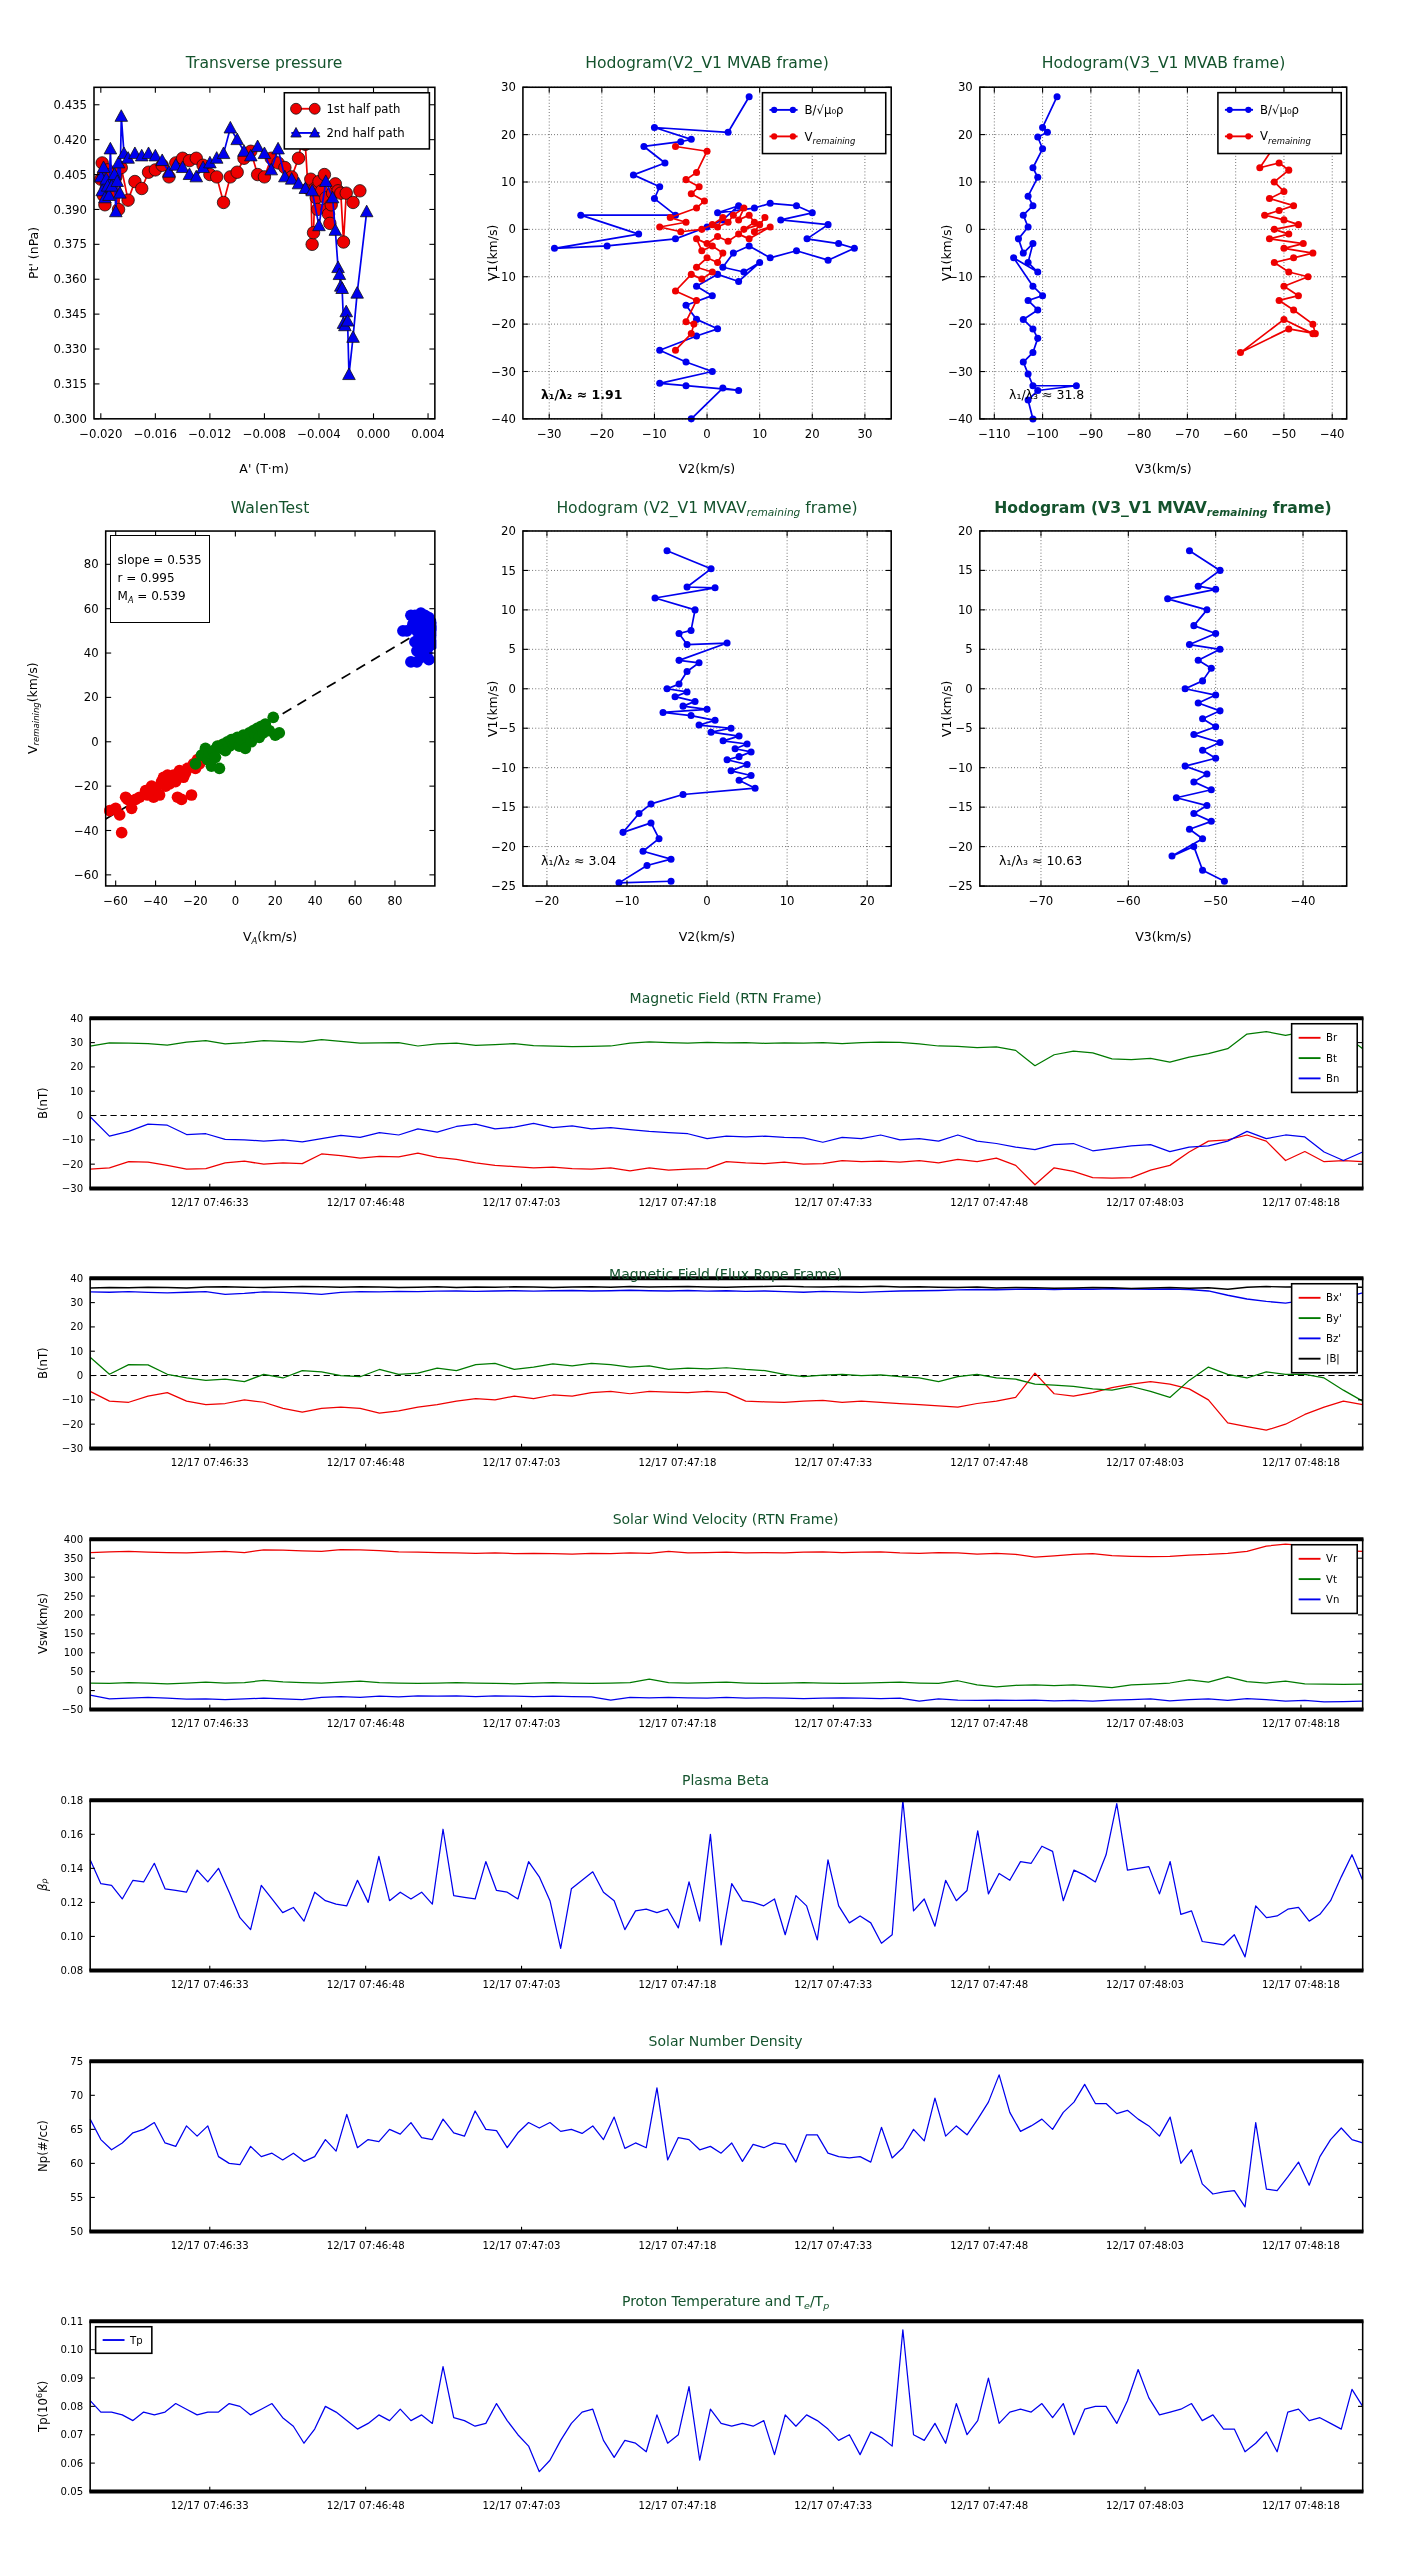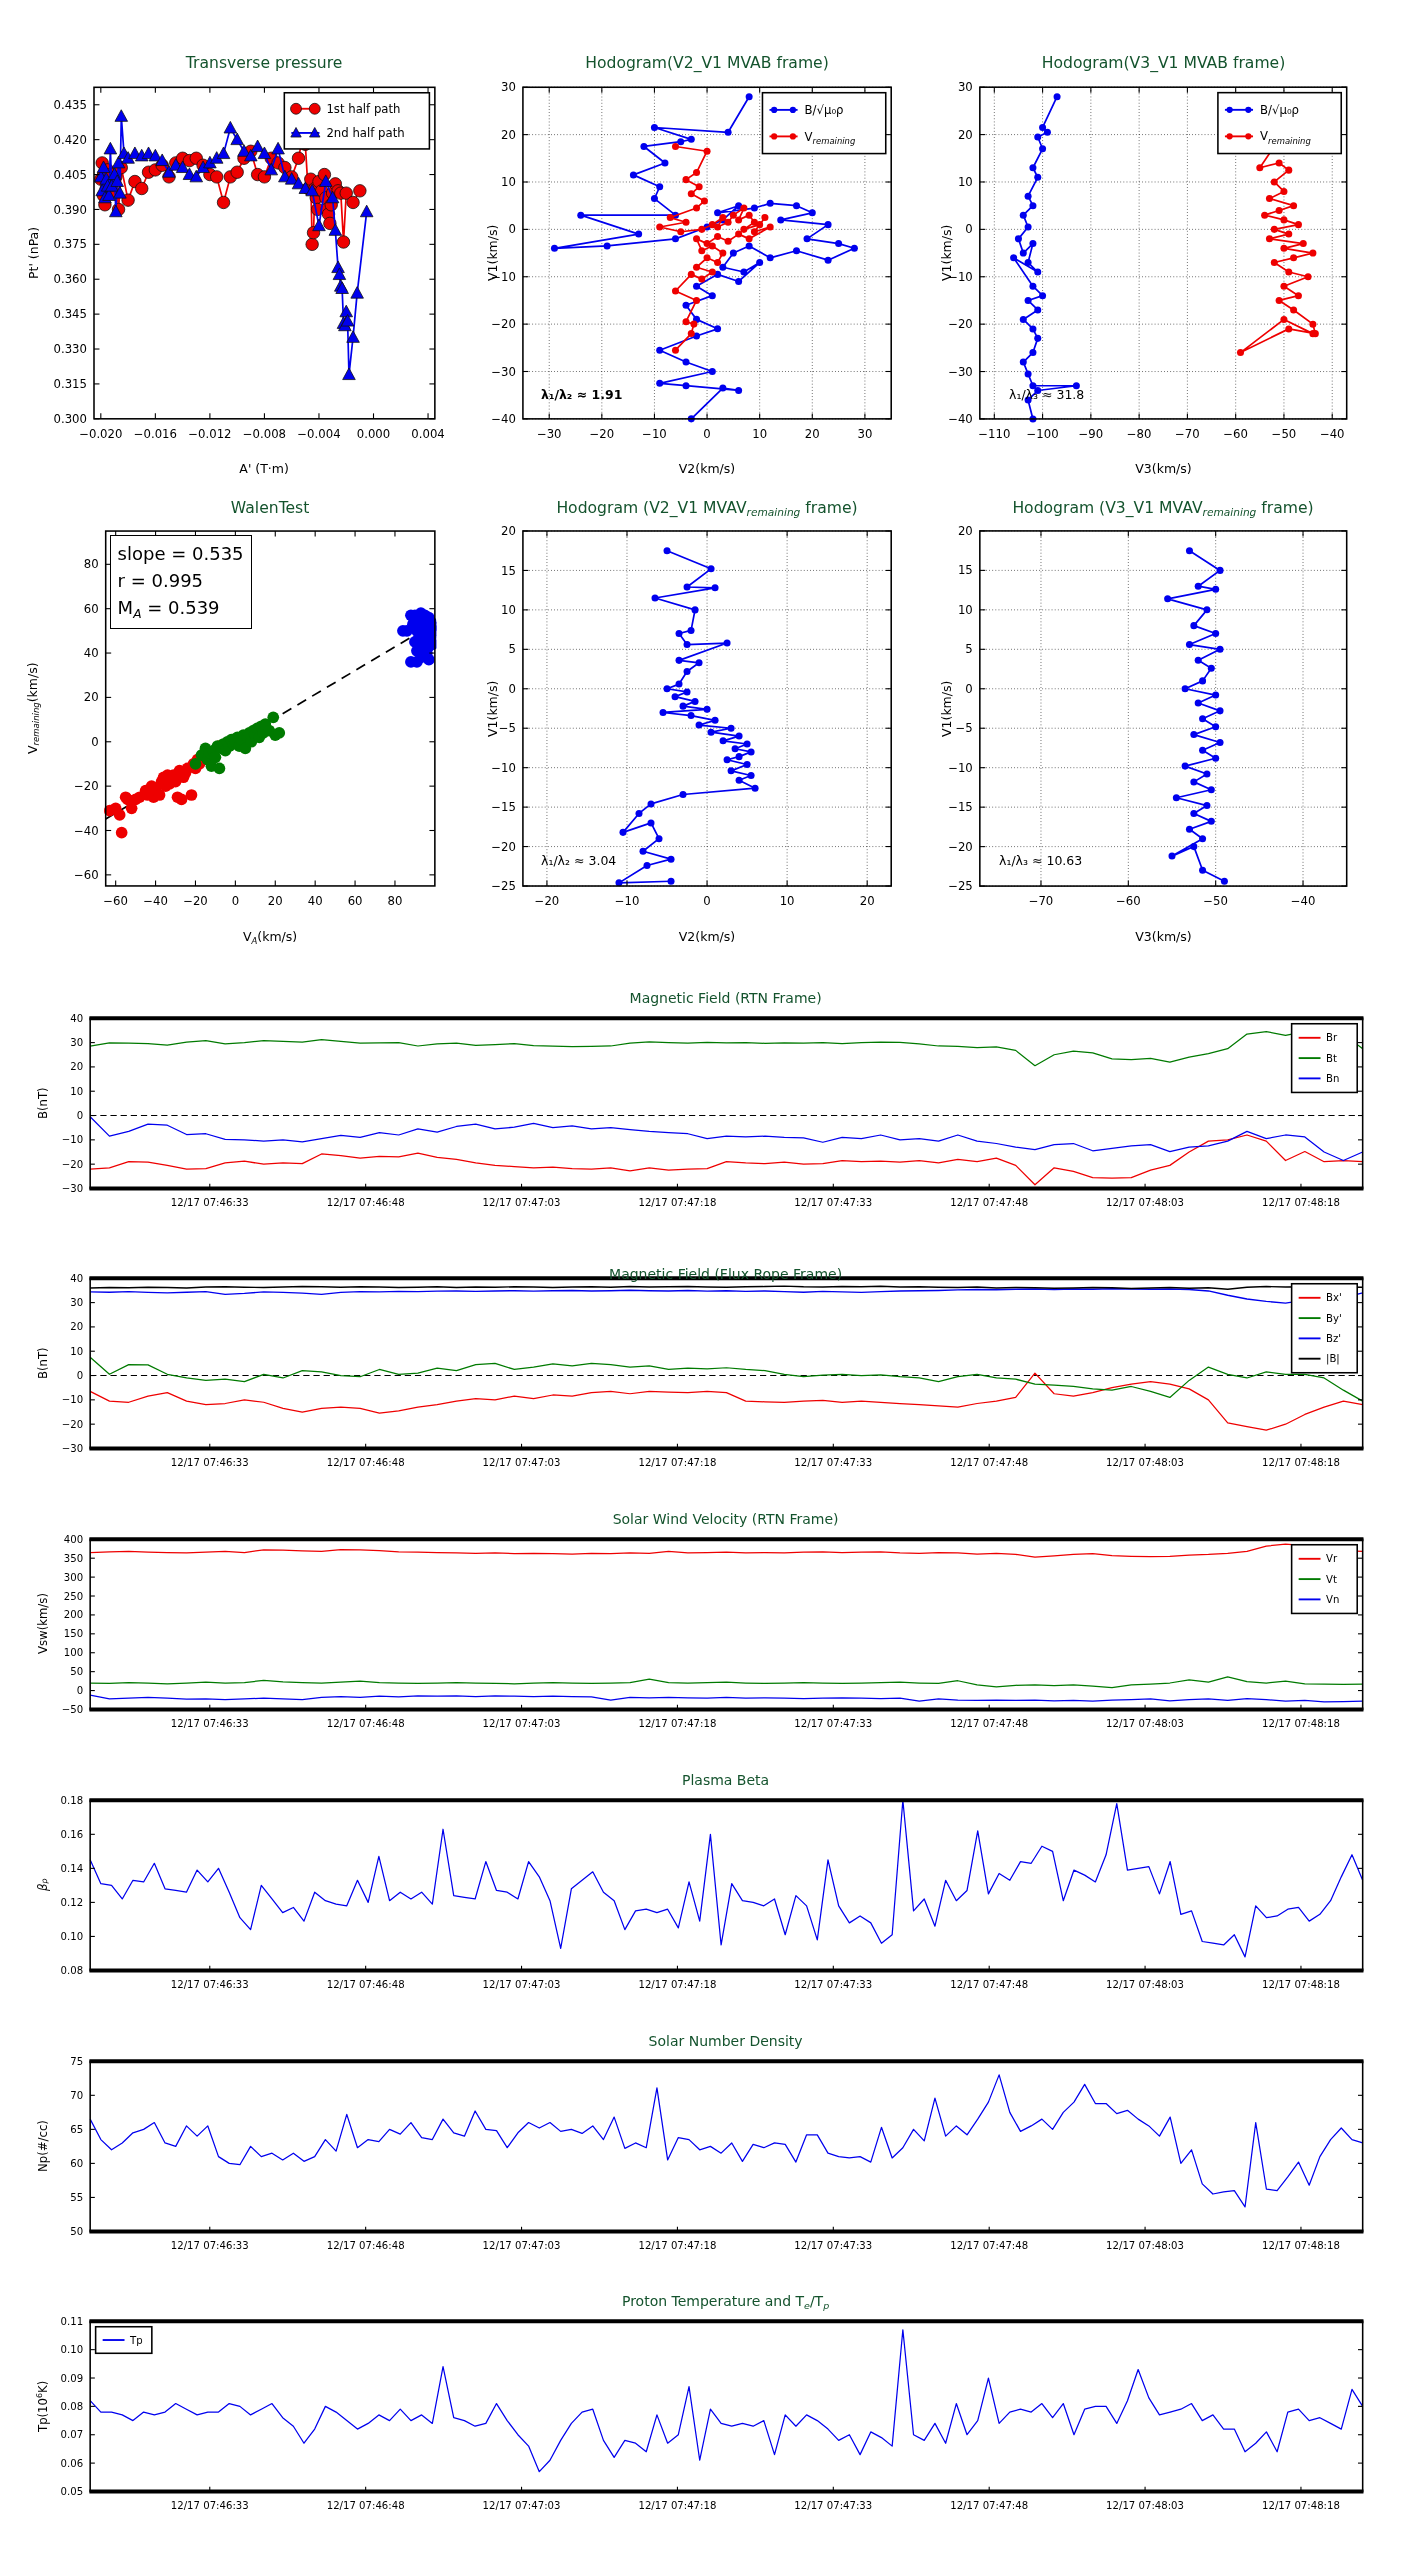--- a/index.html
+++ b/index.html
@@ -10,22 +10,22 @@
   .ptitle{position:absolute;text-align:center;font-size:15.6px;color:#14532d;white-space:nowrap;}
   .ptitle.ts{font-size:14px;}
   .ylab{position:absolute;writing-mode:vertical-rl;transform:rotate(180deg);
         display:flex;align-items:center;justify-content:center;font-size:12.5px;white-space:nowrap;}
   .ylab.ts{font-size:11.7px;}
   .xlab{position:absolute;text-align:center;font-size:12.5px;margin-top:16px;}
   .ann{position:absolute;font-size:12.5px;white-space:nowrap;}
   .sub{font-size:0.68em;vertical-align:-0.32em;font-style:italic;}
   .sup{font-size:0.68em;vertical-align:0.45em;}
   .math{font-style:italic;}
-  .stats{position:absolute;background:#fff;border:1.6px solid #000;padding:6px 7px;
-         font-size:18px;line-height:1.38;white-space:nowrap;}
+  .stats{position:absolute;background:#fff;border:1.6px solid #000;padding:16px 7px;
+         font-size:12px;line-height:1.38;white-space:nowrap;}
   svg text{font-family:"DejaVu Sans",sans-serif;fill:#000;}
 </style>
 </head>
 <body>
 
 <div id="page">
 
   <div class="panel" style="left:15.6px;top:23.4px;width:468px;height:457px;">
     <svg width="468" height="457" viewBox="0 0 600 585">
         <defs>
@@ -984,21 +984,21 @@
         <line x1="60" x2="67" y1="166.1111111111111" y2="166.1111111111111" stroke="#000" stroke-width="1.4"></line>
         <line x1="530" x2="523" y1="166.1111111111111" y2="166.1111111111111" stroke="#000" stroke-width="1.4"></line>
         <text x="51" y="171.3611111111111" text-anchor="end" font-size="15">10</text>
         <line x1="60" x2="67" y1="115.55555555555554" y2="115.55555555555554" stroke="#000" stroke-width="1.4"></line>
         <line x1="530" x2="523" y1="115.55555555555554" y2="115.55555555555554" stroke="#000" stroke-width="1.4"></line>
         <text x="51" y="120.80555555555554" text-anchor="end" font-size="15">15</text>
         <line x1="60" x2="67" y1="65" y2="65" stroke="#000" stroke-width="1.4"></line>
         <line x1="530" x2="523" y1="65" y2="65" stroke="#000" stroke-width="1.4"></line>
         <text x="51" y="70.25" text-anchor="end" font-size="15">20</text>
       </svg>
-    <div class="ptitle" style="left:27px;top:19px;width:406px;"><span>Hodogram (V3_V1 MVAV</span><span class="sub">remaining</span><span> frame)</span></div>
+    <div class="ptitle" style="left:27px;top:19px;width:406px;font-weight:bold;"><span>Hodogram (V3_V1 MVAV</span><span class="sub">remaining</span><span> frame)</span></div>
     <div class="ylab" style="left:3.1px;top:51px;height:355px;width:20px;">
         <span><span>V1(km/s)</span></span>
       </div>
     <div class="xlab" style="left:47px;top:433px;width:367px;"><span>V3(km/s)</span></div>
     <div class="ann" style="left:66px;top:373px;">λ₁/λ₃ ≈ 10.63</div>
   </div>
 
   <div class="panel" style="left:15.6px;top:976px;width:1374px;height:261px;">
     <svg width="1374" height="261" viewBox="0 0 1760 334">
         <line x1="95" x2="1725" y1="178.57142857142856" y2="178.57142857142856" stroke="#000" stroke-width="1.3" stroke-dasharray="8,5"></line>

